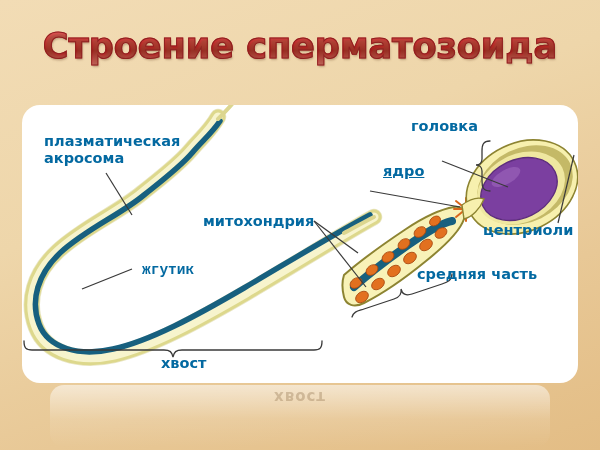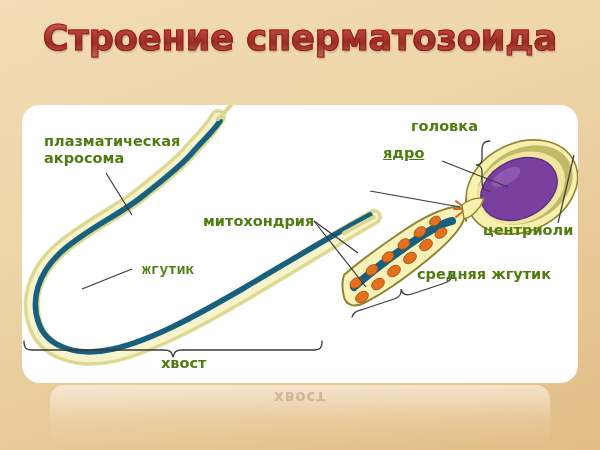--- a/index.html
+++ b/index.html
@@ -17,21 +17,21 @@
     width: 600px;
     height: 450px;
     background: linear-gradient(160deg, #f2dcb5 0%, #eed6aa 38%, #e8c896 70%, #e3bd85 100%);
     overflow: hidden;
   }
 
   
   #title {
     position: absolute;
     left: 0;
-    top: 18px;
+    top: 26px;
     width: 600px;
     text-align: center;
     font-family: "DejaVu Sans", sans-serif;
     font-weight: bold;
     font-size: 35px;
     letter-spacing: 0px;
     background: linear-gradient(180deg, #d23a3a 0%, #e05656 14%, #c02424 48%, #a51616 62%, #d24b4b 85%, #e07070 100%);
     -webkit-background-clip: text;
     background-clip: text;
     color: transparent;
@@ -84,21 +84,21 @@
     width: 556px;
     height: 278px;
   }
 
   
   .lbl {
     position: absolute;
     font-family: "DejaVu Sans", sans-serif;
     font-weight: bold;
     font-size: 14.5px;
-    color: #4d7c0f;
+    color: #0369a1;
     white-space: nowrap;
     line-height: 1.18;
   }
 </style>
 </head>
 <body>
 
 <div id="slide">
 
   <div id="title">Строение сперматозоида</div>
@@ -211,26 +211,26 @@
       <span>акросома</span>
     </div>
 
     <div class="lbl" style="left:120px; top:157px;font-family:Liberation Mono, monospace;">жгутик</div>
 
     <div class="lbl" style="left:139px; top:250px;">хвост</div>
 
     <div class="lbl" style="left:181px; top:108px;">митохондрия</div>
 
 
-    <div class="lbl" style="left:361px; top:40px;text-decoration:underline;">ядро</div>
+    <div class="lbl" style="left:361px; top:58px;text-decoration:underline;">ядро</div>
 
     <div class="lbl" style="left:389px; top:13px;">головка</div>
 
     <div class="lbl" style="left:461px; top:117px;">центриоли</div>
 
-    <div class="lbl" style="left:395px; top:161px;">средняя жгутик</div>
+    <div class="lbl" style="left:395px; top:161px;">средняя часть</div>
 
   </div>
 
   <div id="card-reflection"></div>
   <div id="reflection-text">хвост</div>
 
 </div>
 
 </body></html>

